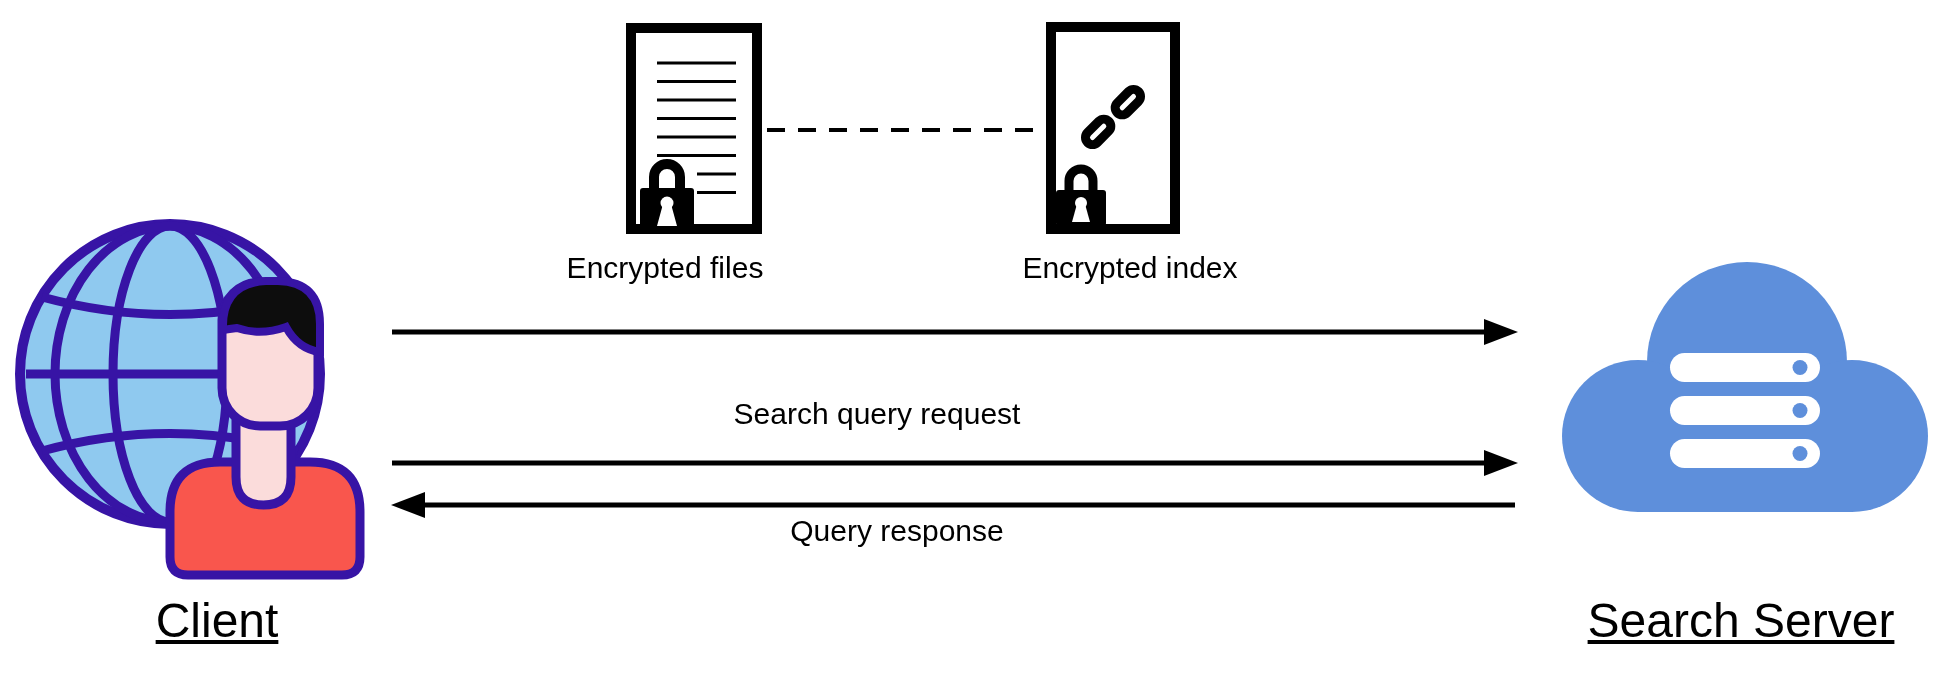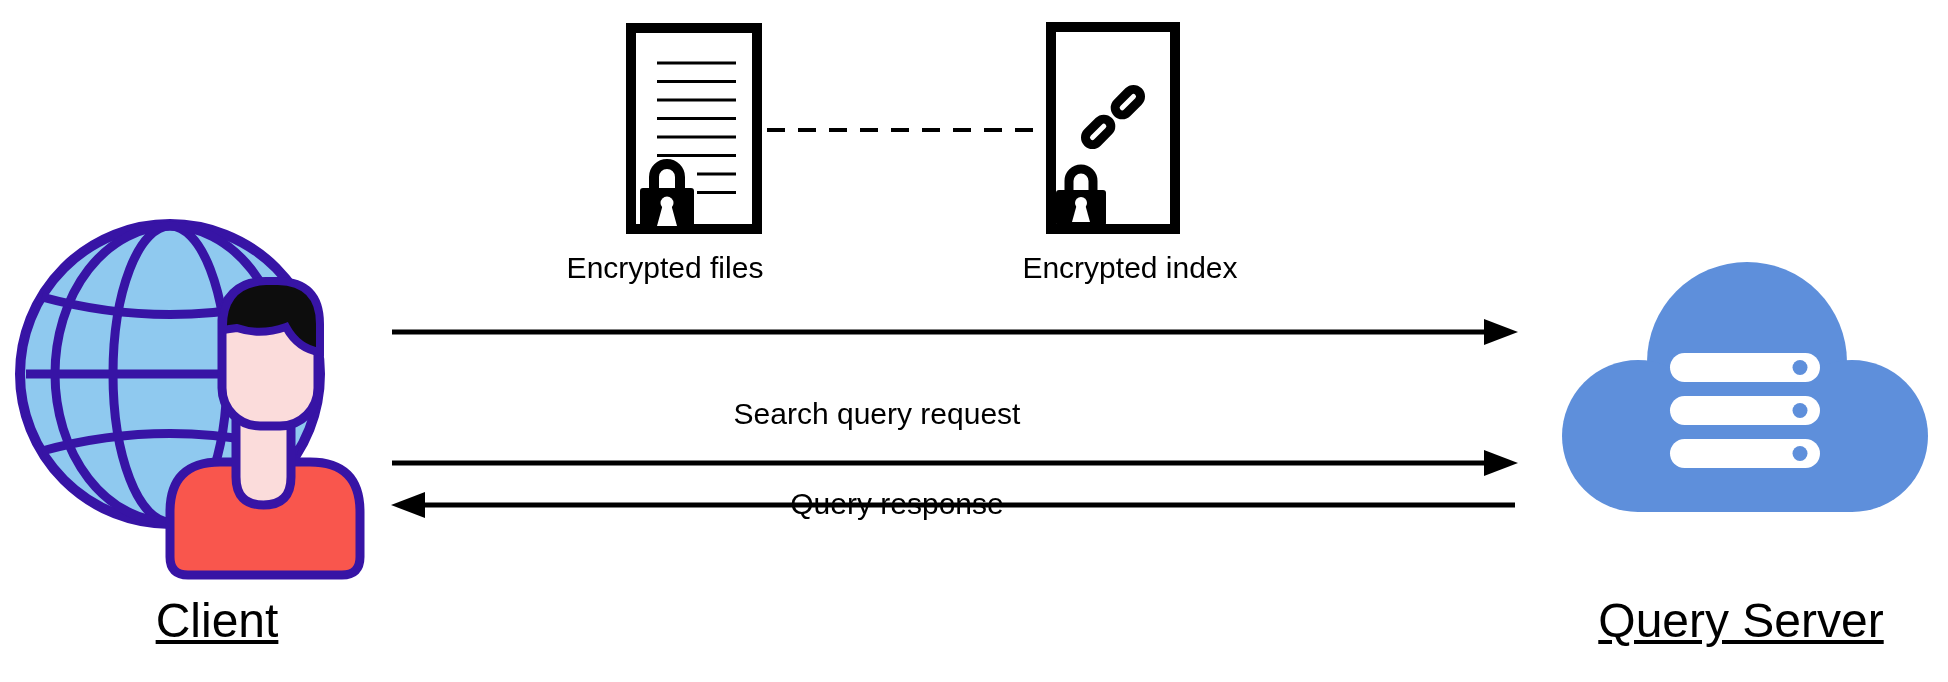--- a/index.html
+++ b/index.html
@@ -147,18 +147,18 @@
       </g>
     </g>
   </svg>
 
   <div class="label label-mid" style="left:665px;  top:253px;">Encrypted files</div>
 
   <div class="label label-mid" style="left:1130px; top:253px;">Encrypted index</div>
 
   <div class="label label-mid" style="left:877px;  top:399px;text-align:right;">Search query request</div>
 
-  <div class="label label-mid" style="left:897px;  top:489px;text-align:right;">Query response</div>
+  <div class="label label-mid" style="left:897px;  top:516px;text-align:right;">Query response</div>
 
   <div class="label label-node" style="left:217px;  top:597px;">Client</div>
 
-  <div class="label label-node" style="left:1741px; top:597px;">Query Server</div>
+  <div class="label label-node" style="left:1741px; top:597px;">Search Server</div>
 </div>
 
 </body></html>

